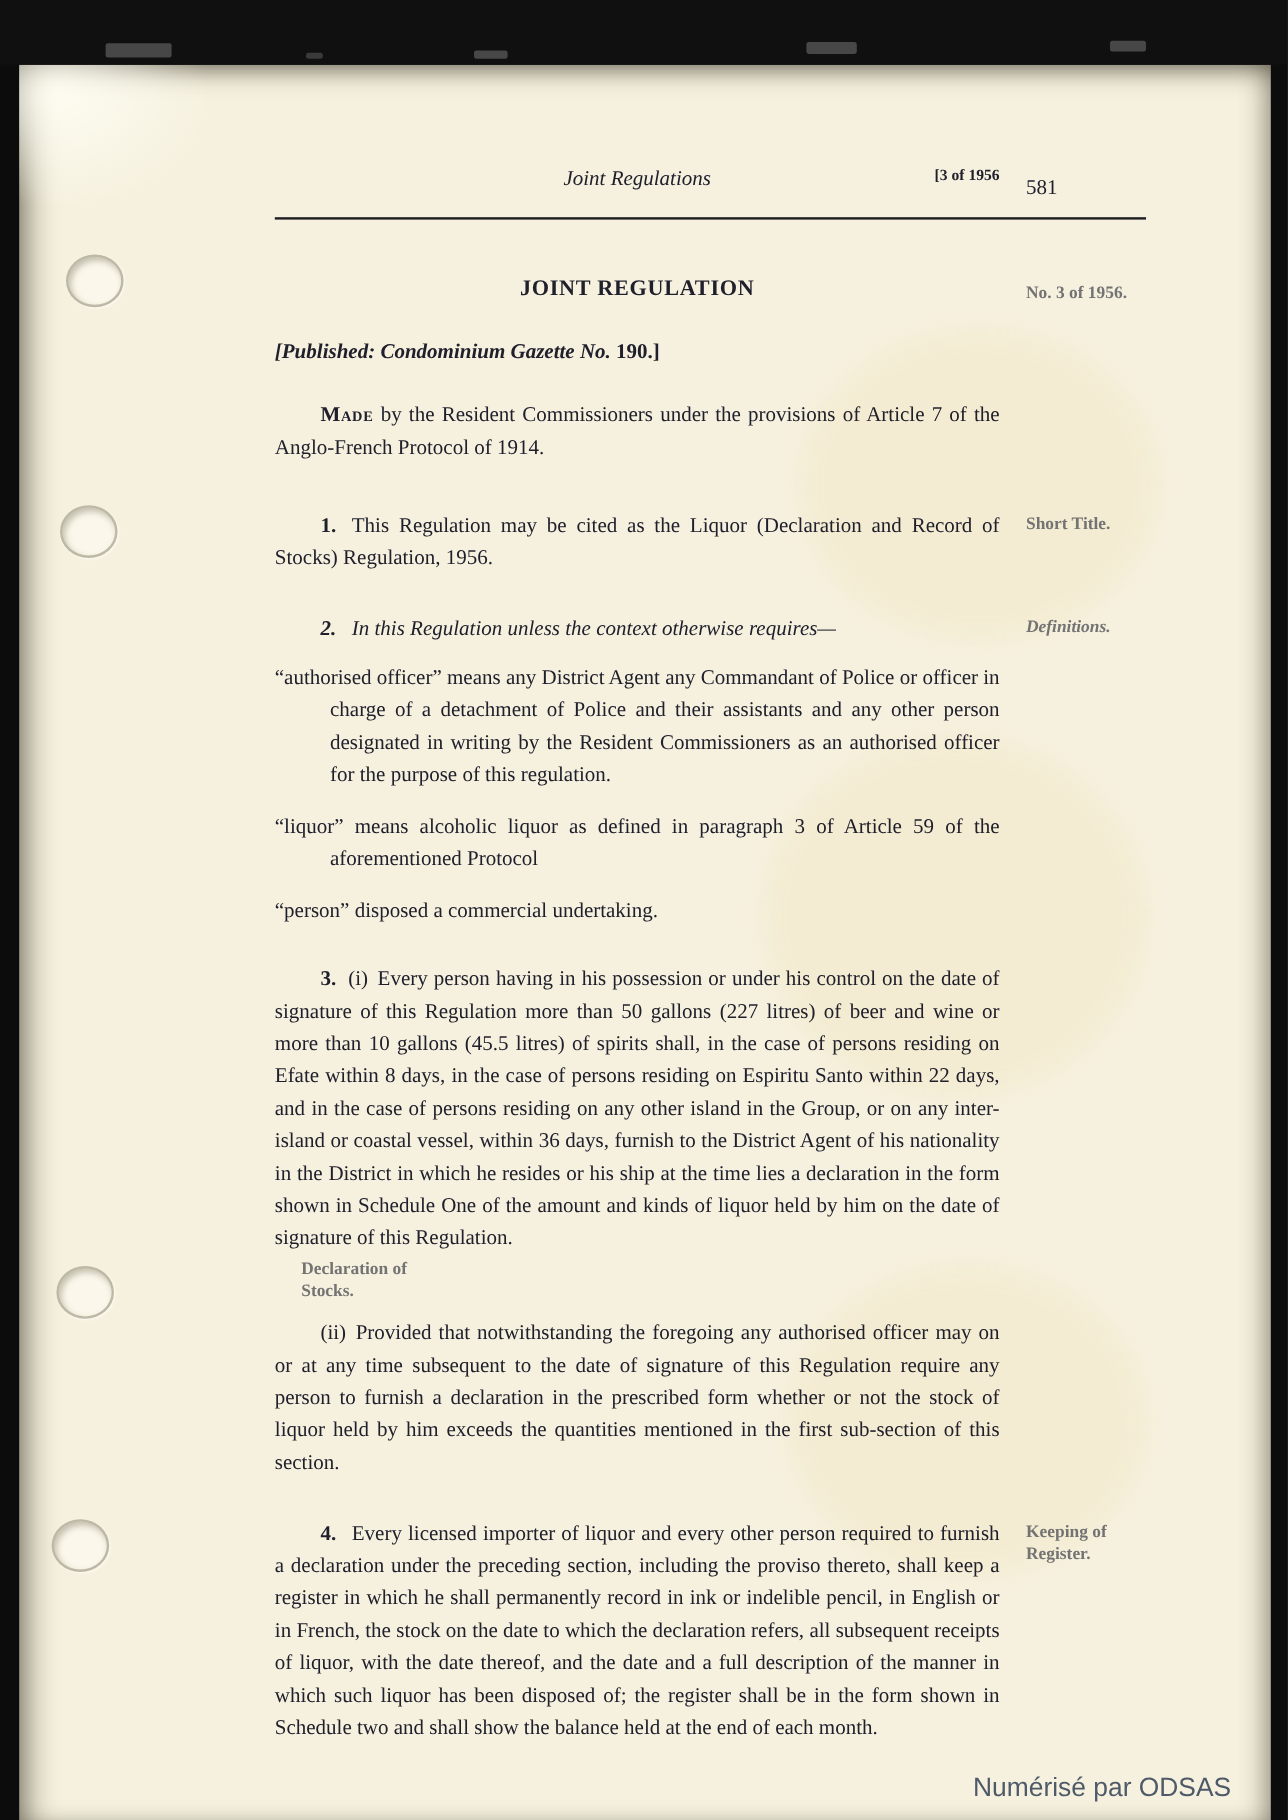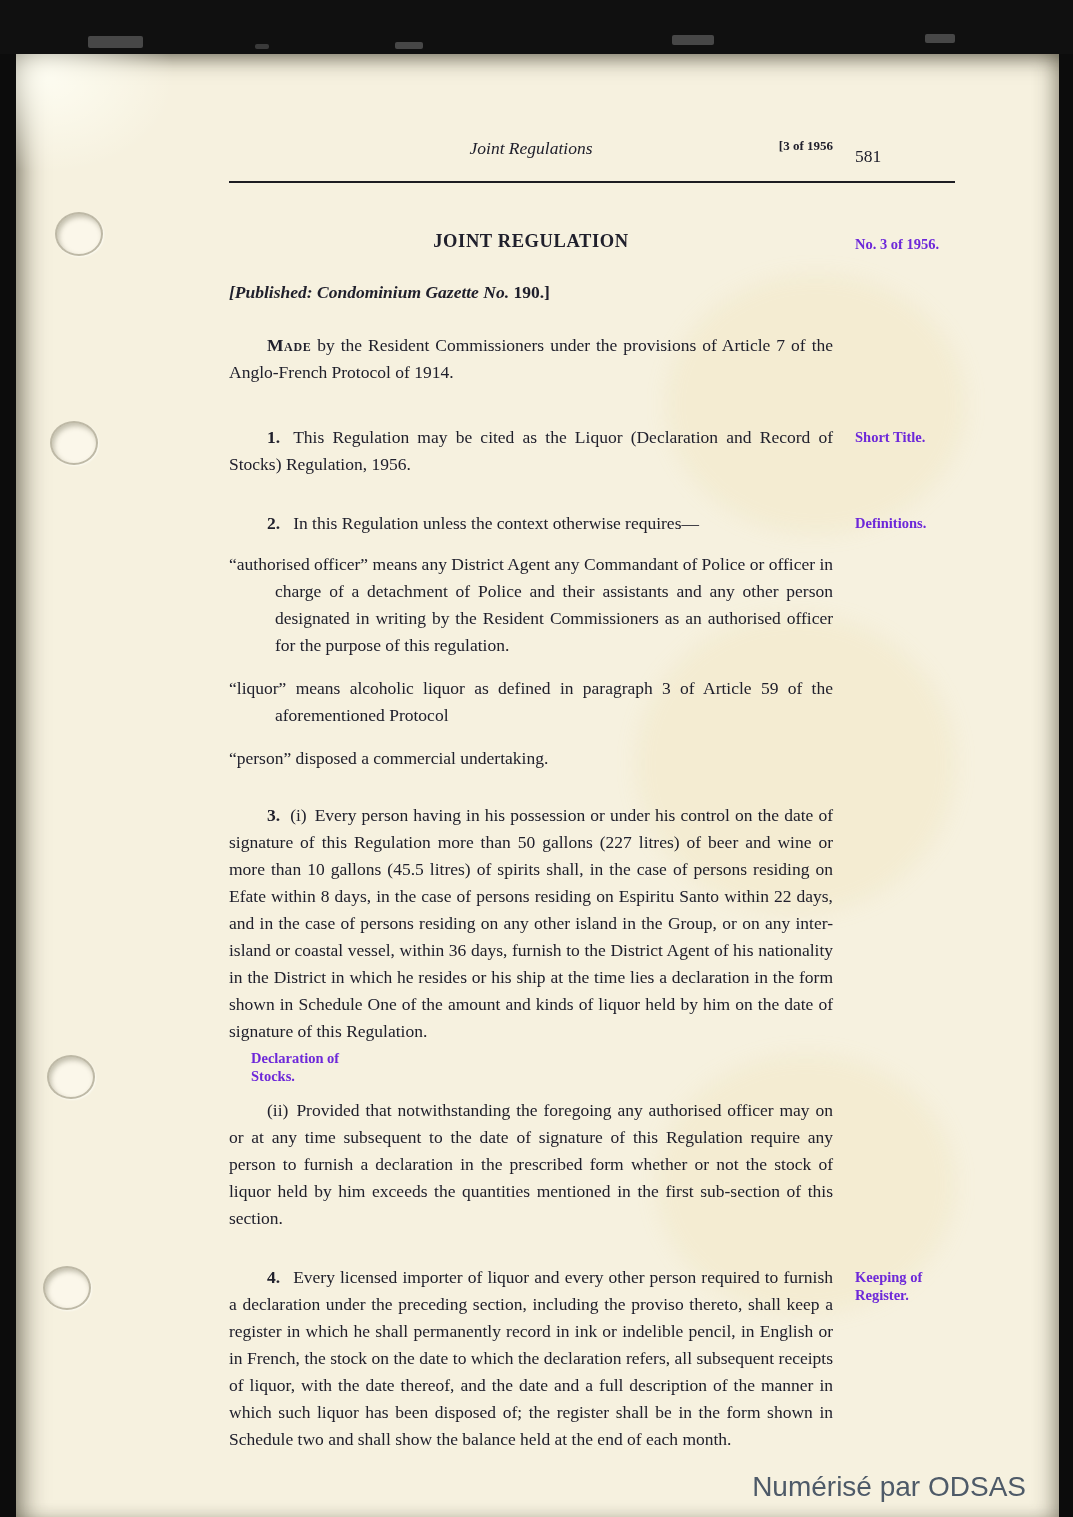--- a/index.html
+++ b/index.html
@@ -56,51 +56,51 @@
     font-style:italic; font-size:17.5px;
   }
   .ph-issue { position:absolute; right:0; font-weight:bold; font-size:13px; }
   .ph-note { width:100px; margin-left:22px; text-align:left; font-size:17.5px; }
   .rule { margin-top:14px; border-top:2.5px solid #1d1d22; width:726px; }
 
   .row { display:flex; align-items:flex-start; }
   .main { width:604px; }
   .note {
     width:100px; margin-left:22px; margin-top:4px;
-    font-weight:bold; font-size:14.5px; line-height:18px; color:#6d28d9;
+    font-weight:bold; font-size:14.5px; line-height:18px; color:#737373;
   }
   .para {
     margin:0; font-size:17.5px; line-height:27px; text-align:justify;
   }
   .indent { text-indent:38px; }
   .def { padding-left:46px; text-indent:-46px; }
   .b { font-weight:bold; }
   .gap13 { margin-right:13px; }
   .gap10 { margin-right:10px; }
   .gap8  { margin-right:8px; }
   .i { font-style:italic; }
   .smallcaps { font-variant:small-caps; letter-spacing:0.6px; }
   .doc-title { font-weight:bold; font-size:18.5px; letter-spacing:0.6px; }
   .center { text-align:center; }
 
   .mt-title { margin-top:48px; }
   .mt-pub   { margin-top:26px;justify-content:flex-end; }
   .mt-pre   { margin-top:26px; }
   .mt-s1    { margin-top:38px; }
-  .mt-s2    { margin-top:32px; }
+  .mt-s2    { margin-top:32px;font-style:italic; }
   .mt-def1  { margin-top:14px; }
   .mt-def   { margin-top:16px; }
   .mt-s3    { margin-top:30px;flex-direction:column; }
   .mt-sub2  { margin-top:12px; }
   .mt-s4    { margin-top:32px; }
 
   .watermark {
     position:absolute; right:33px; bottom:14px;
     font-family:"Liberation Sans", sans-serif;
-    font-size:28px; color:#4e5a68;
+    font-size:22px; color:#4e5a68;
   }
 </style>
 </head>
 <body>
 
 <div class="scan">
 
   <div class="top-strip">
     <div class="mark m1"></div>
     <div class="mark m2"></div>

